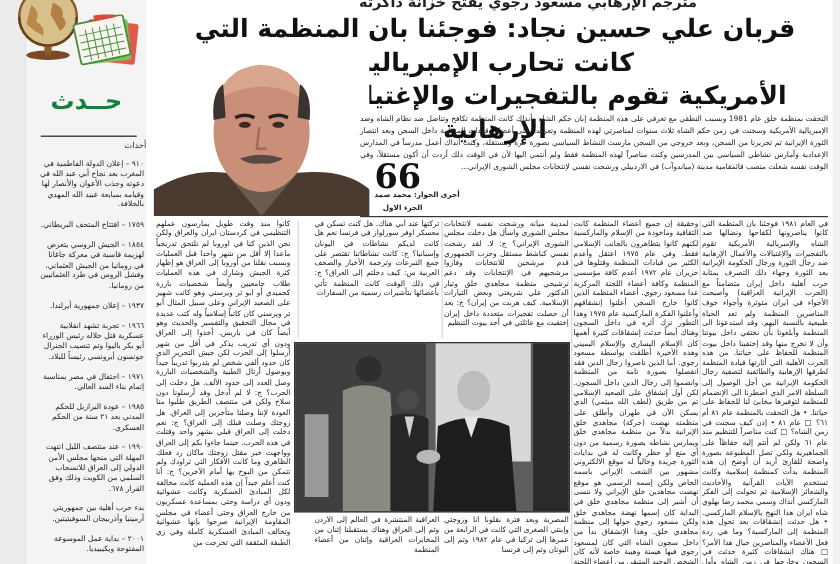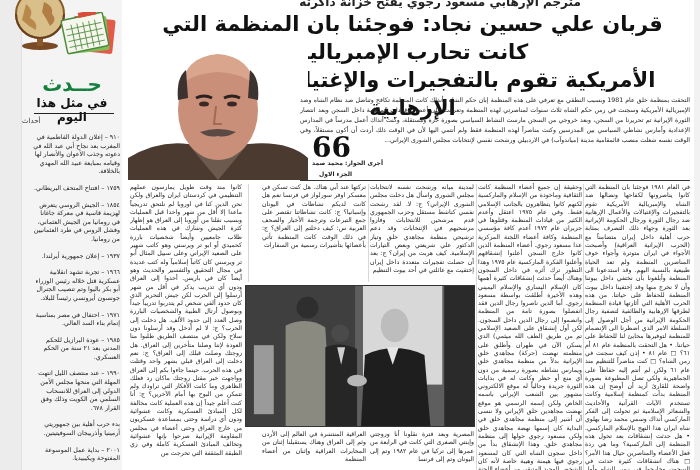--- a/index.html
+++ b/index.html
@@ -8,21 +8,21 @@
 
   
   .sidebar { position: absolute; left: 0; top: 0; width: 128px; height: 470px; background: #ffffff; }
   .sidebar-inner { position: absolute; left: 22px; top: 0; width: 100px; height: 470px; background: #f4f4f4; }
   .sidebar-edge { position: absolute; left: 0; top: 0; width: 22px; height: 470px; background: #ececec; border-right: 1px solid #e0e0e0; }
   .globe { position: absolute; left: 8px; top: 0; width: 64px; height: 52px; }
   .calendar { position: absolute; left: 58px; top: 12px; width: 60px; height: 44px; }
   .sb-title { position: absolute; left: 22px; top: 72px; width: 100px; text-align: center; font-weight: bold; font-size: 20px; color: #15803d; letter-spacing: 2px; }
   .sb-subtitle { position: absolute; left: 22px; top: 96px; width: 100px; text-align: center; font-weight: bold; font-size: 12px; color: #111; }
   .sb-rule { position: absolute; left: 34px; top: 113px; width: 80px; height: 1px; background: #222; }
-  .sb-label { position: absolute; left: 22px; top: 117px; width: 100px; text-align: left; font-size: 7px; color: #333; }
+  .sb-label { position: absolute; left: 22px; top: 117px; width: 100px; text-align: right; font-size: 7px; color: #333; }
   .sb-events { position: absolute; left: 30px; top: 133px; width: 90px; font-size: 6.3px; line-height: 8.6px; color: #222; text-align: right; }
   .sb-event { margin-bottom: 8px; }
 
   
   .kicker { position: absolute; left: 260px; top: -5px; width: 360px; text-align: center; font-size: 12px; font-weight: bold; color: #222; }
   .headline { position: absolute; left: 135px; top: 10px; width: 555px; text-align: center; font-weight: bold; color: #111; font-size: 21px; line-height: 28px; }
 
   
   .portrait { position: absolute; left: 128px; top: 48px; width: 180px; height: 132px; overflow: hidden; }
 
@@ -78,21 +78,20 @@
       <line x1="15" y1="10" x2="15" y2="36"></line>
         <line x1="21" y1="10" x2="21" y2="36"></line>
       <line x1="27" y1="10" x2="27" y2="36"></line>
         <line x1="33" y1="10" x2="33" y2="36"></line>
       <line x1="39" y1="10" x2="39" y2="36"></line>
     </g>
     <rect x="24" y="0" width="18" height="5" fill="#d94c3c" transform="rotate(-12 27 21)"></rect>
   </svg>
 
   <div class="sb-title">حــدث</div>
-  <div class="sb-subtitle">في مثل هذا اليوم</div>
   <div class="sb-rule"></div>
   <div class="sb-label">أحداث</div>
 
   <div class="sb-events">
     <p class="sb-event">٩١٠ – إعلان الدولة الفاطمية في المغرب بعد نجاح أبي عبد الله في دعوته وجذب الأعوان والأنصار لها وقيامه بمبايعة عبيد الله المهدي بالخلافة.</p>
     <p class="sb-event">١٧٥٩ – افتتاح المتحف البريطاني.</p>
     <p class="sb-event">١٨٥٤ – الجيش الروسي يتعرض لهزيمة قاسية في معركة جاغانا في رومانيا من الجيش العثماني، وفشل الروس في طرد العثمانيين من رومانيا.</p>
     <p class="sb-event">١٩٣٧ – إعلان جمهورية أيرلندا.</p>
     <p class="sb-event">١٩٦٦ – تجربة تشهد انقلابية عسكرية قتل خلاله رئيس الوزراء أبو بكر باليوا وتم تنصيب الجنرال جونسون أيرونسي رئيساً للبلاد.</p>
     <p class="sb-event">١٩٧١ – احتفال في مصر بمناسبة إتمام بناء السد العالي.</p>

